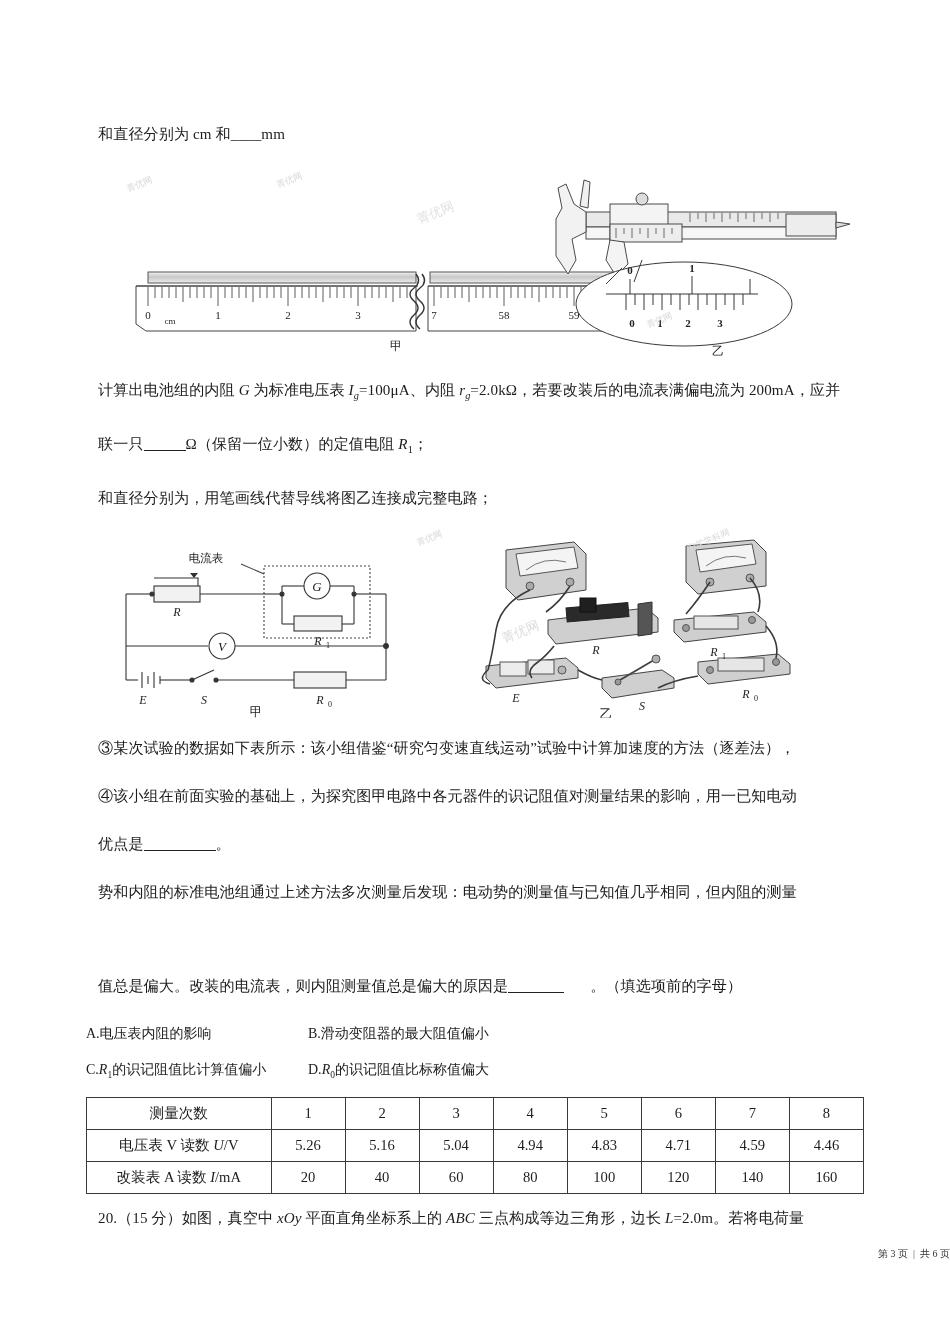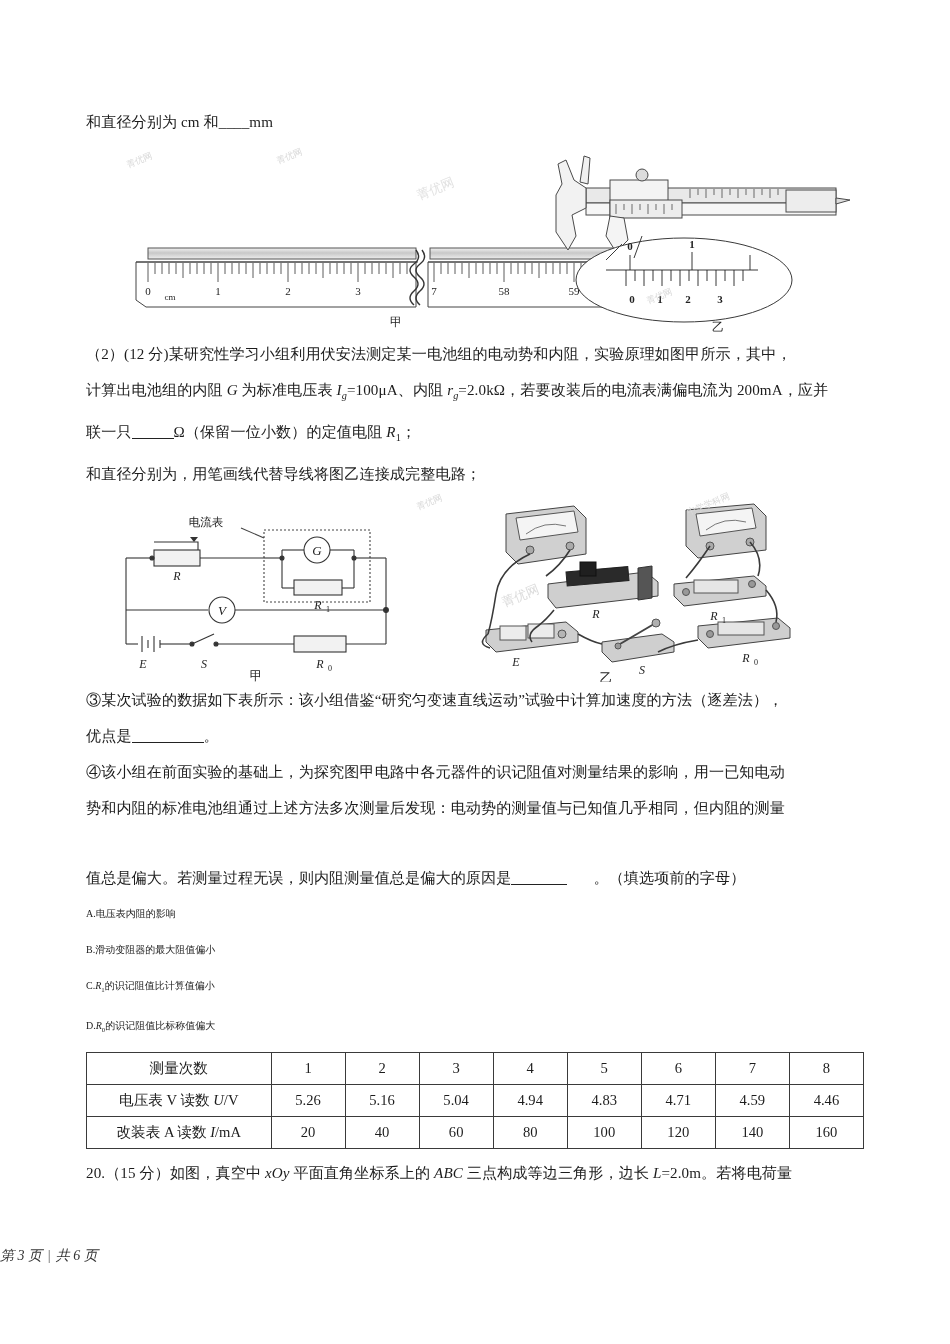--- a/index.html
+++ b/index.html
@@ -26,21 +26,21 @@
     top: 0;
     width: 778px;
   }
 
   
   .para {
     font-size: 15.1px;
     line-height: 36px;
     text-align: justify;
     letter-spacing: 0.1px;
-    margin: 0;
+    margin: 12px;
   }
   .blank-s { display: inline-block; width: 42px; border-bottom: 1.2px solid #222; vertical-align: -2px; }
   .blank-m { display: inline-block; width: 56px; border-bottom: 1.2px solid #222; vertical-align: -2px; }
   .blank-l { display: inline-block; width: 72px; border-bottom: 1.2px solid #222; vertical-align: -2px; }
   i.v { font-style: italic; }
   sub { font-size: 0.68em; }
 
   
   .fig-wrap { position: relative; width: 100%; }
   .wm {
@@ -49,24 +49,23 @@
     color: #d9d9d9;
     font-size: 9px;
     transform: rotate(-22deg);
     white-space: nowrap;
     pointer-events: none;
   }
   .wm.big { font-size: 13px; color: #e2e2e2; }
 
   
   .opt-row {
-    font-size: 10px;
+    font-size: 14px;
     line-height: 36px;
     display: flex;
-    flex-direction: column;
   }
   .opt-a { width: 222px; }
   .opt-c { width: 222px; }
 
   
   table.data {
     border-collapse: collapse;
     width: 778px;
     margin-top: 4px;
     font-size: 14.6px;
@@ -81,25 +80,24 @@
   table.data td.rowhead {
     width: 193px;
   }
   table.data td.cell { width: 73px; }
 
   
   .footer {
     position: absolute;
     left: 0; right: 0;
     top: 1247px;
-    text-align: left;
-    font-size: 14px;
+    text-align: right;
+    font-size: 10px;
     color: #333;
     font-family: "Liberation Serif", serif;
-    font-style: italic;
   }
   .footer .sep { margin: 0 5px; color: #555; }
 
   
   .fig1 { position: relative; height: 196px; }
   .fig1 svg, .fig2 svg { display: block; }
 
   
   .fig2 { position: relative; height: 190px; }
 </style>
@@ -319,23 +317,20 @@
           <text x="606" y="108">1</text>
           <text x="546" y="163">0</text>
           <text x="574" y="163">1</text>
           <text x="602" y="163">2</text>
           <text x="634" y="163">3</text>
         </g>
         <text x="632" y="191" font-family="Liberation Serif, serif" font-size="12" fill="#222" text-anchor="middle">乙</text>
       </svg>
     </div>
 
-    <p class="para">
-      <span>（2）(12 分)某研究性学习小组利用伏安法测定某一电池组的电动势和内阻，实验原理如图甲所示，其中，</span>
-    </p>
 
     <p class="para">
       <span>计算出电池组的内阻 </span><i class="v">G</i><span> 为标准电压表 </span><i class="v">I</i><sub><i class="v">g</i></sub><span>=100μA、内阻 </span><i class="v">r</i><sub><i class="v">g</i></sub><span>=2.0kΩ，若要改装后的电流表满偏电流为 200mA，应并</span>
     </p>
     <p class="para">
       <span>联一只</span><span class="blank-s"></span><span>Ω（保留一位小数）的定值电阻 </span><i class="v">R</i><sub>1</sub><span>；</span>
     </p>
 
     <p class="para">
       <span>和直径分别为，用笔画线代替导线将图乙连接成完整电路；</span>
@@ -478,32 +473,32 @@
           <text x="668" y="173" font-size="8" font-style="normal">0</text>
           <text x="520" y="190" font-size="12.5" text-anchor="middle" font-style="normal">乙</text>
         </g>
       </svg>
     </div>
 
     <p class="para">
       <span>③某次试验的数据如下表所示：该小组借鉴“研究匀变速直线运动”试验中计算加速度的方法（逐差法），</span>
     </p>
     <p class="para">
+      <span>④该小组在前面实验的基础上，为探究图甲电路中各元器件的识记阻值对测量结果的影响，用一已知电动</span>
+    </p>
+
+    <p class="para">
       <span>优点是</span><span class="blank-l"></span><span>。</span>
     </p>
-
-    <p class="para">
-      <span>④该小组在前面实验的基础上，为探究图甲电路中各元器件的识记阻值对测量结果的影响，用一已知电动</span>
-    </p>
     <p class="para">
       <span>势和内阻的标准电池组通过上述方法多次测量后发现：电动势的测量值与已知值几乎相同，但内阻的测量</span>
     </p>
     <div style="height:34px"></div>
     <p class="para">
-      <span>值总是偏大。若测量过程无误，则内阻测量值总是偏大的原因是</span><span class="blank-m"></span><span style="display:inline-block;width:26px"></span><span>。（填选项前的字母）</span>
+      <span>值总是偏大。改装的电流表，则内阻测量值总是偏大的原因是</span><span class="blank-m"></span><span style="display:inline-block;width:26px"></span><span>。（填选项前的字母）</span>
     </p>
 
     <div class="opt-row">
       <div class="opt-a"><span>A.电压表内阻的影响</span></div>
       <div><span>B.滑动变阻器的最大阻值偏小</span></div>
     </div>
     <div class="opt-row">
       <div class="opt-c"><span>C.</span><i class="v">R</i><sub>1</sub><span>的识记阻值比计算值偏小</span></div>
       <div><span>D.</span><i class="v">R</i><sub>0</sub><span>的识记阻值比标称值偏大</span></div>
     </div>

